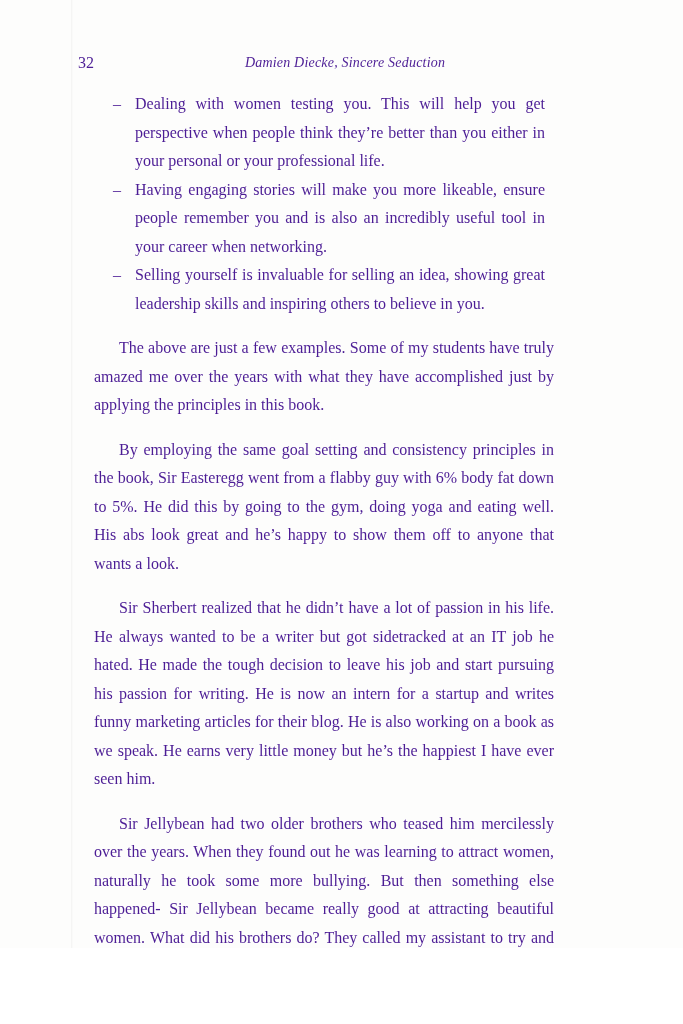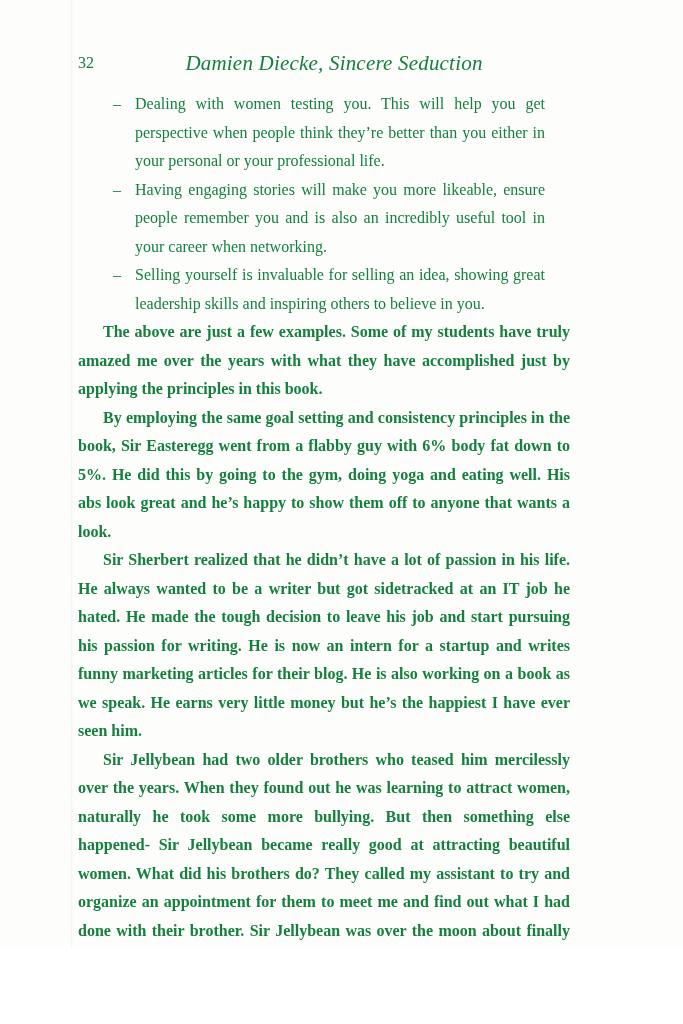--- a/index.html
+++ b/index.html
@@ -6,21 +6,21 @@
     margin: 0;
     padding: 0;
     background: #ffffff;
   }
   .page {
     position: relative;
     width: 683px;
     height: 948px;
     background: #fdfdfc;
     font-family: "Liberation Serif", serif;
-    color: #15803d;
+    color: #4c1d95;
     overflow: hidden;
   }
   
   .gutter-line {
     position: absolute;
     left: 71px;
     top: 0;
     bottom: 0;
     width: 2px;
     background: linear-gradient(to right, rgba(0,0,0,0.045), rgba(0,0,0,0));
@@ -28,25 +28,25 @@
   .page-number {
     position: absolute;
     top: 53px;
     left: 78px;
     font-size: 16px;
     line-height: 20px;
   }
   .running-head {
     position: absolute;
     top: 52px;
-    left: 88px;
+    left: 99px;
     width: 492px;
     text-align: center;
     font-style: italic;
-    font-size: 21px;
+    font-size: 14px;
     line-height: 22px;
     letter-spacing: 0.2px;
   }
   .content {
     position: absolute;
     top: 90px;
     left: 78px;
     width: 492px;
     font-size: 16px;
     line-height: 28.5px;
@@ -61,23 +61,22 @@
     position: relative;
     margin-left: 57px;
     margin-right: 25px;
   }
   .bullets .dash {
     position: absolute;
     left: -22px;
     top: 0;
   }
   .content p {
-    margin: 0;
+    margin: 16px;
     text-indent: 25px;
-    font-weight: bold;
   }
 </style>
 </head>
 <body>
 
 <div class="page">
 
   <div class="gutter-line"></div>
 
   <div class="page-number">32</div>

